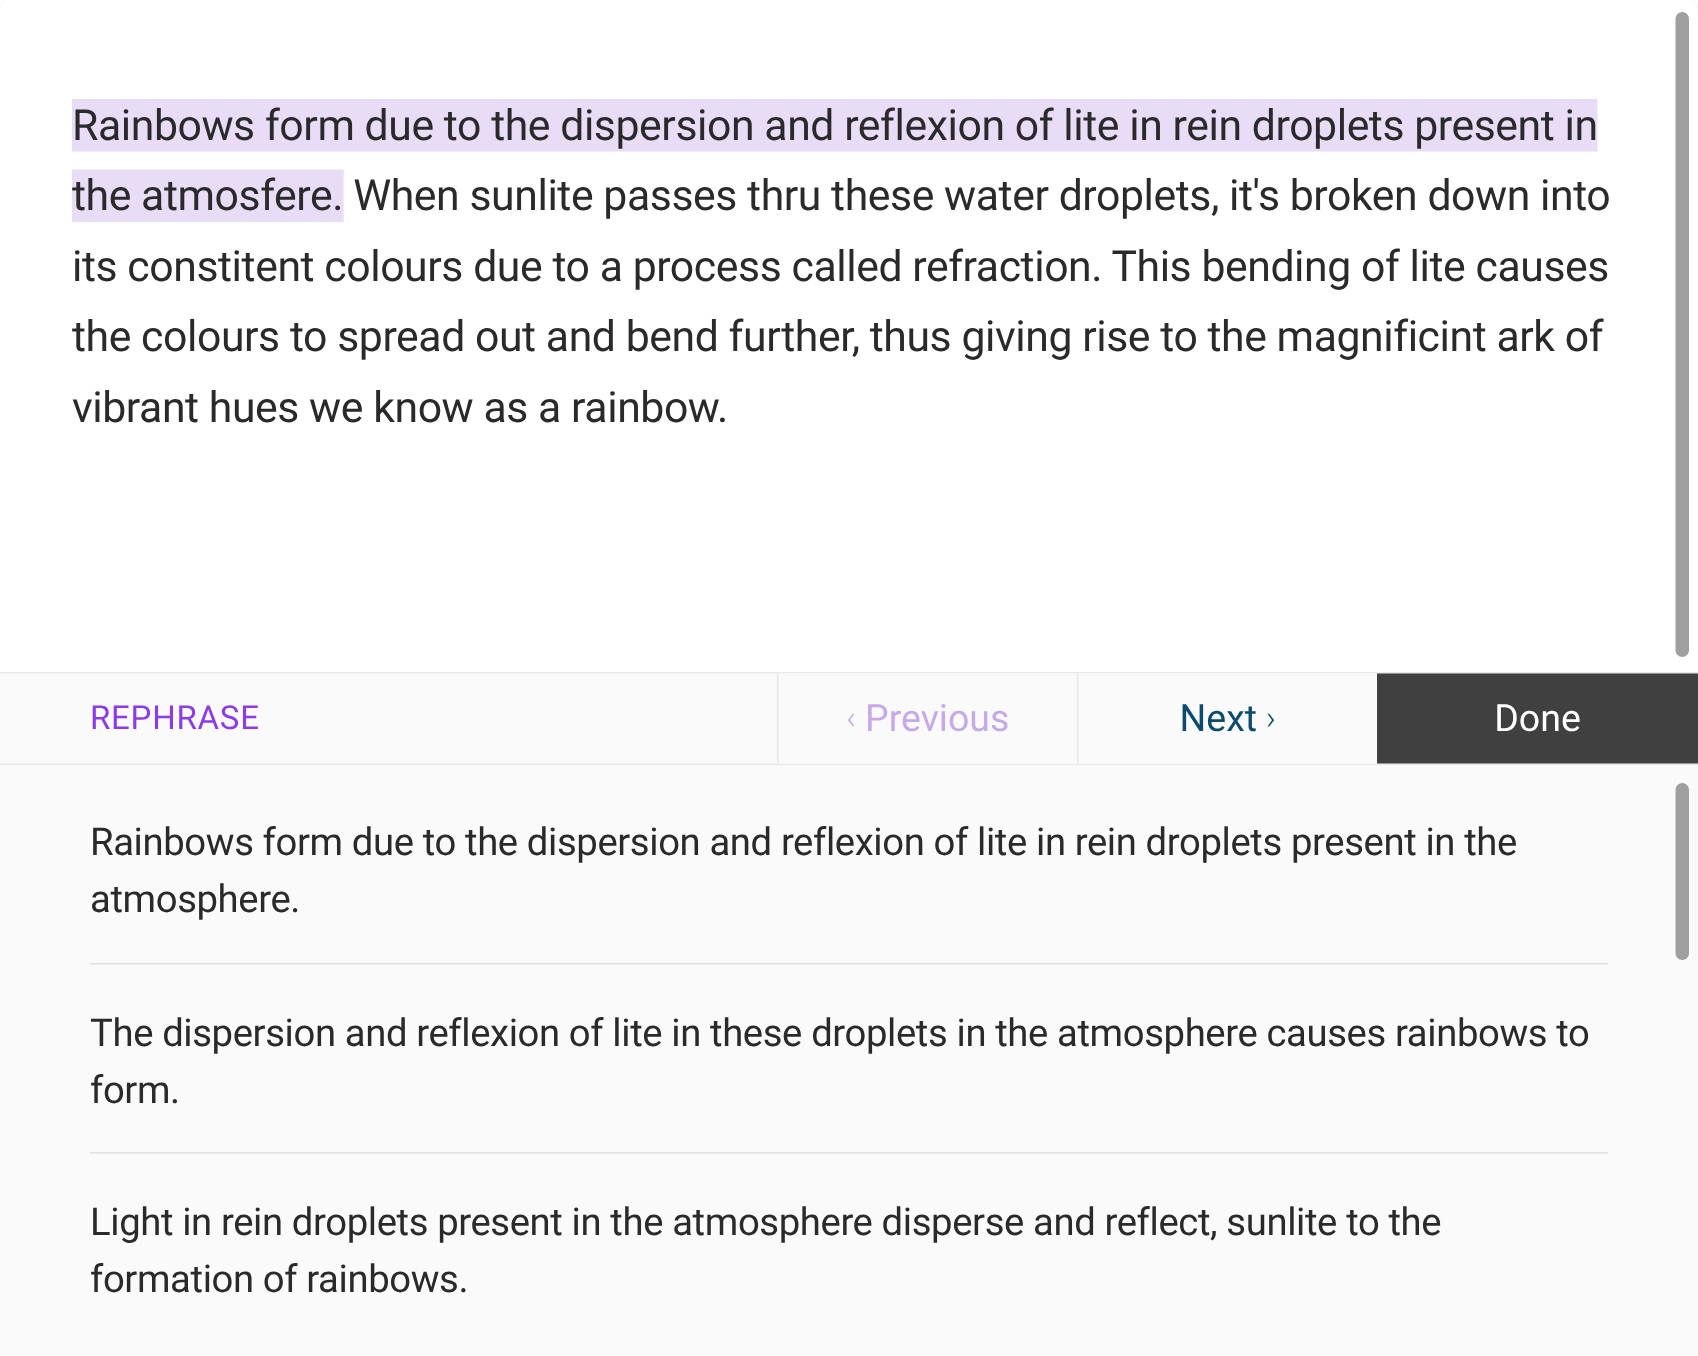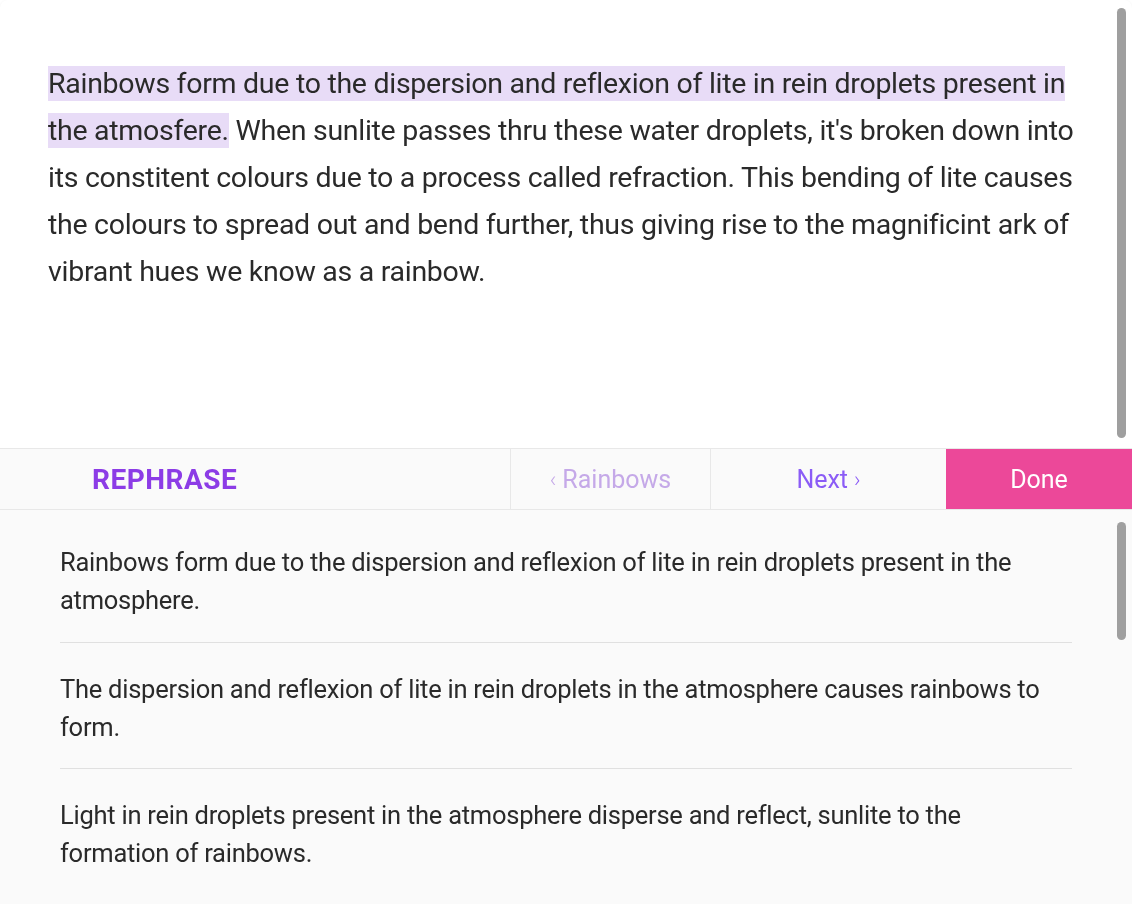--- a/index.html
+++ b/index.html
@@ -58,50 +58,49 @@
       height: 62px;
       border-top: 1px solid #e8e8e8;
       border-bottom: 1px solid #e8e8e8;
       background: #fafafa;
     }
     .toolbar-label {
       flex: 1;
       display: flex;
       align-items: center;
       padding-left: 60px;
-      font-size: 28px;
-      font-weight: 700;
+      font-size: 22px;
+      font-weight: 400;
       color: #8c3ce6;
       letter-spacing: 0.5px;
-      margin-left: 32px;
     }
     .toolbar-btn {
       border-left: 1px solid #e8e8e8;
       display: flex;
       align-items: center;
       justify-content: center;
       padding: 0 32px;
       font-size: 25px;
       font-weight: 400;
       cursor: pointer;
       gap: 6px;
       background: #fafafa;
     }
     .toolbar-btn.prev {
       color: #c5a9e8;
       width: 200px;
     }
     .toolbar-btn.next {
-      color: #8b5cf6;
-      width: 236px;
+      color: #0c4a6e;
+      width: 200px;
     }
     .toolbar-btn.done {
-      background: #ec4899;
+      background: #404040;
       color: #fff;
-      width: 186px;
+      width: 214px;
       border-left: none;
     }
     .chevron {
       font-size: 22px;
       font-weight: 300;
     }
     .suggestions-pane {
       flex: 1;
       position: relative;
       background: #fafafa;
@@ -145,33 +144,33 @@
     <div class="editor-content">
       <span class="highlight">Rainbows form due to the dispersion and reflexion of lite in rein droplets present in the atmosfere.</span><span> When sunlite passes thru these water droplets, it's broken down into its constitent colours due to a process called refraction. This bending of lite causes the colours to spread out and bend further, thus giving rise to the magnificint ark of vibrant hues we know as a rainbow.</span>
     </div>
     <div class="scrollbar-top"></div>
   </div>
 
   <div class="toolbar">
     <div class="toolbar-label">REPHRASE</div>
     <div class="toolbar-btn prev">
       <span class="chevron">‹</span>
-      <span>Rainbows</span>
+      <span>Previous</span>
     </div>
     <div class="toolbar-btn next">
       <span>Next</span>
       <span class="chevron">›</span>
     </div>
     <div class="toolbar-btn done">
       <span>Done</span>
     </div>
   </div>
 
   <div class="suggestions-pane">
     <div class="suggestions-inner" id="suggestions-list">
         <div class="suggestion-item"><span>Rainbows form due to the dispersion and reflexion of lite in rein droplets present in the </span><b>atmosphere</b><span>.</span></div>
-        <div class="suggestion-item"><b>The</b><span> dispersion and reflexion of lite in rein droplets in the </span><b>atmosphere causes rainbows to form</b><span>.</span></div>
+        <div class="suggestion-item"><b>The</b><span> dispersion and reflexion of lite in these droplets in the </span><b>atmosphere causes rainbows to form</b><span>.</span></div>
         <div class="suggestion-item"><b>Light in rein droplets present in the atmosphere disperse and reflect, sunlite to the formation of rainbows</b><span>.</span></div>
       </div>
     <div class="scrollbar-bottom"></div>
   </div>
 
 </div>
 
 </body></html>

